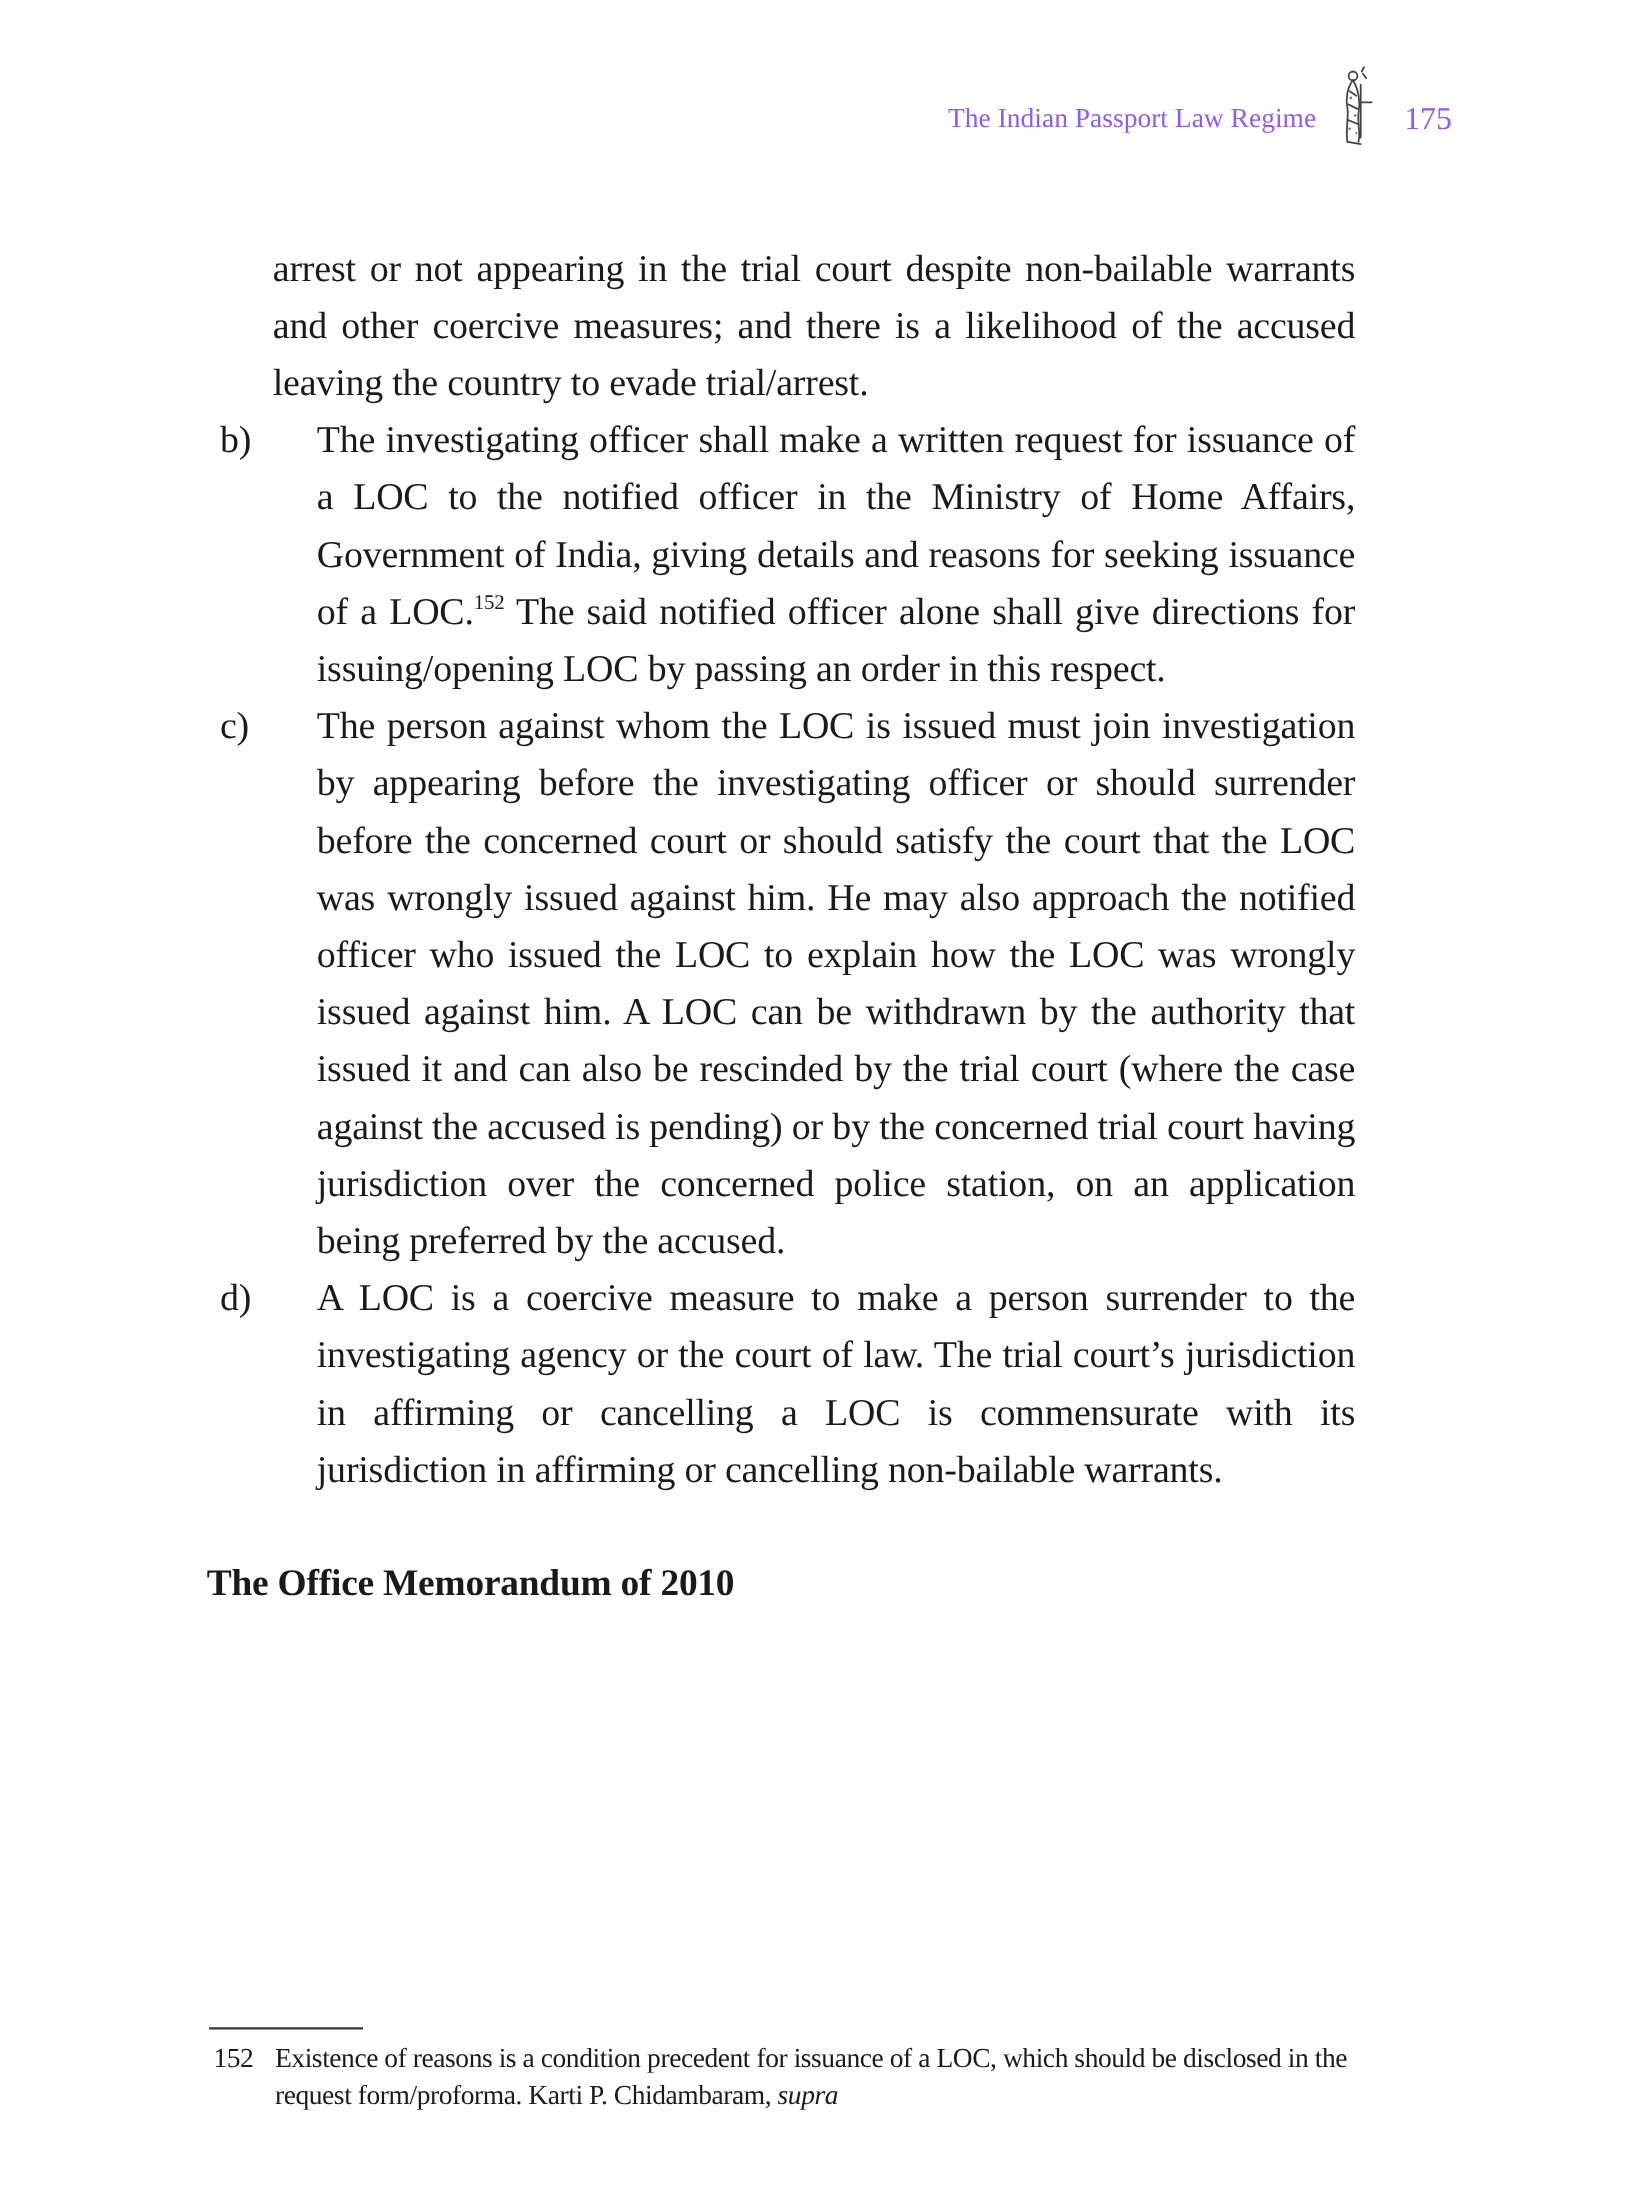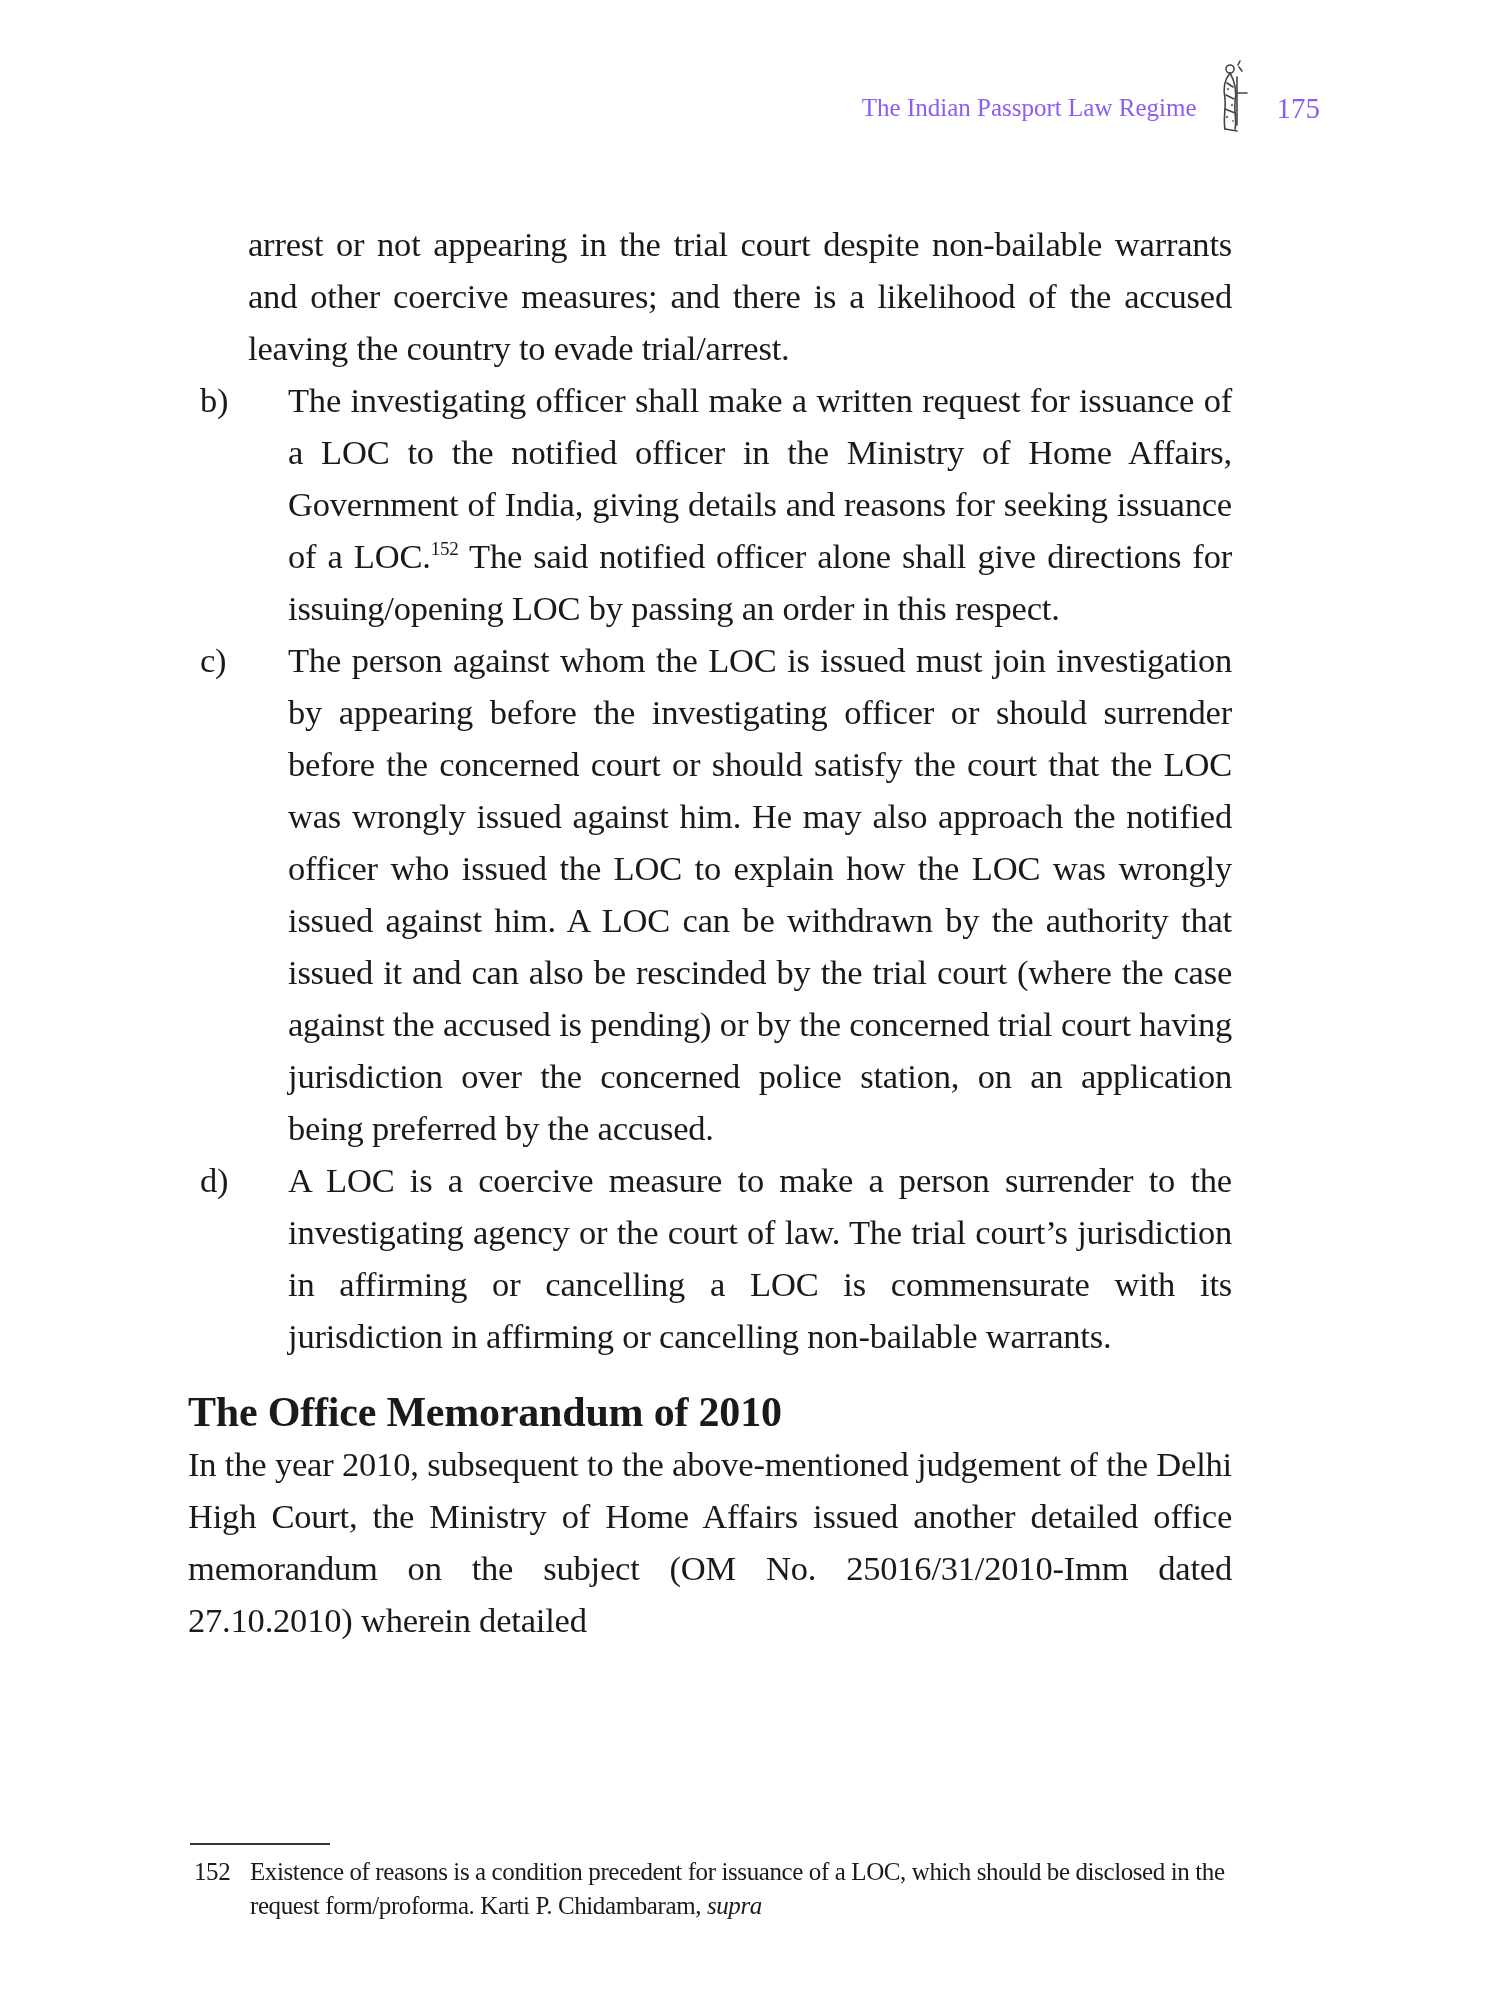--- a/index.html
+++ b/index.html
@@ -57,22 +57,22 @@
       padding-left: 12px;
       box-sizing: border-box;
     }
     .list-item .item-text {
       flex: 1;
       text-align: justify;
       margin-left: 40px;
     }
     .section-heading {
       font-weight: bold;
-      margin-top: 24px;
-      font-size: 42px;
+      margin-top: 52px;
+      font-size: 34px;
     }
     .section-para {
       text-align: justify;
     }
     sup.fn-ref {
       font-size: 19px;
       line-height: 0;
       vertical-align: 13px;
     }
 
@@ -141,21 +141,20 @@
     <span class="marker">c)</span>
     <span class="item-text">The person against whom the LOC is issued must join investigation by appearing before the investigating officer or should surrender before the concerned court or should satisfy the court that the LOC was wrongly issued against him. He may also approach the notified officer who issued the LOC to explain how the LOC was wrongly issued against him. A LOC can be withdrawn by the authority that issued it and can also be rescinded by the trial court (where the case against the accused is pending) or by the concerned trial court having jurisdiction over the concerned police station, on an application being preferred by the accused.</span>
   </div>
 
   <div class="list-item">
     <span class="marker">d)</span>
     <span class="item-text">A LOC is a coercive measure to make a person surrender to the investigating agency or the court of law. The trial court’s jurisdiction in affirming or cancelling a LOC is commensurate with its jurisdiction in affirming or cancelling non-bailable warrants.</span>
   </div>
 
   <h2 class="section-heading" style="margin-bottom:0">The Office Memorandum of 2010</h2>
-  <p class="section-para" style="margin:0">In the year 2010, subsequent to the above-mentioned judgement of the Delhi High Court,  the Ministry of Home Affairs issued another detailed office memorandum on the subject (OM No. 25016/31/2010-Imm dated 27.10.2010) wherein detailed</p>
 </main>
 
 <div class="footnote-rule"></div>
 
 <section class="footnotes">
   <div class="footnote">
     <span class="fn-num">152</span>
     <span class="fn-text"><span>Existence of reasons is a condition precedent for issuance of a LOC, which should be disclosed in the request form/proforma. Karti P. Chidambaram, </span><span class="fn-italic">supra</span></span>
   </div>
 </section>

